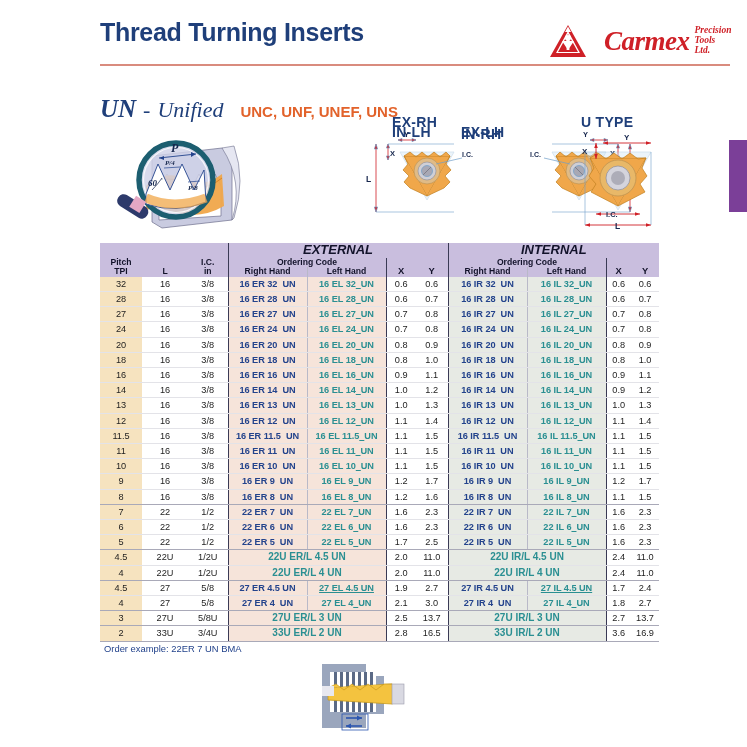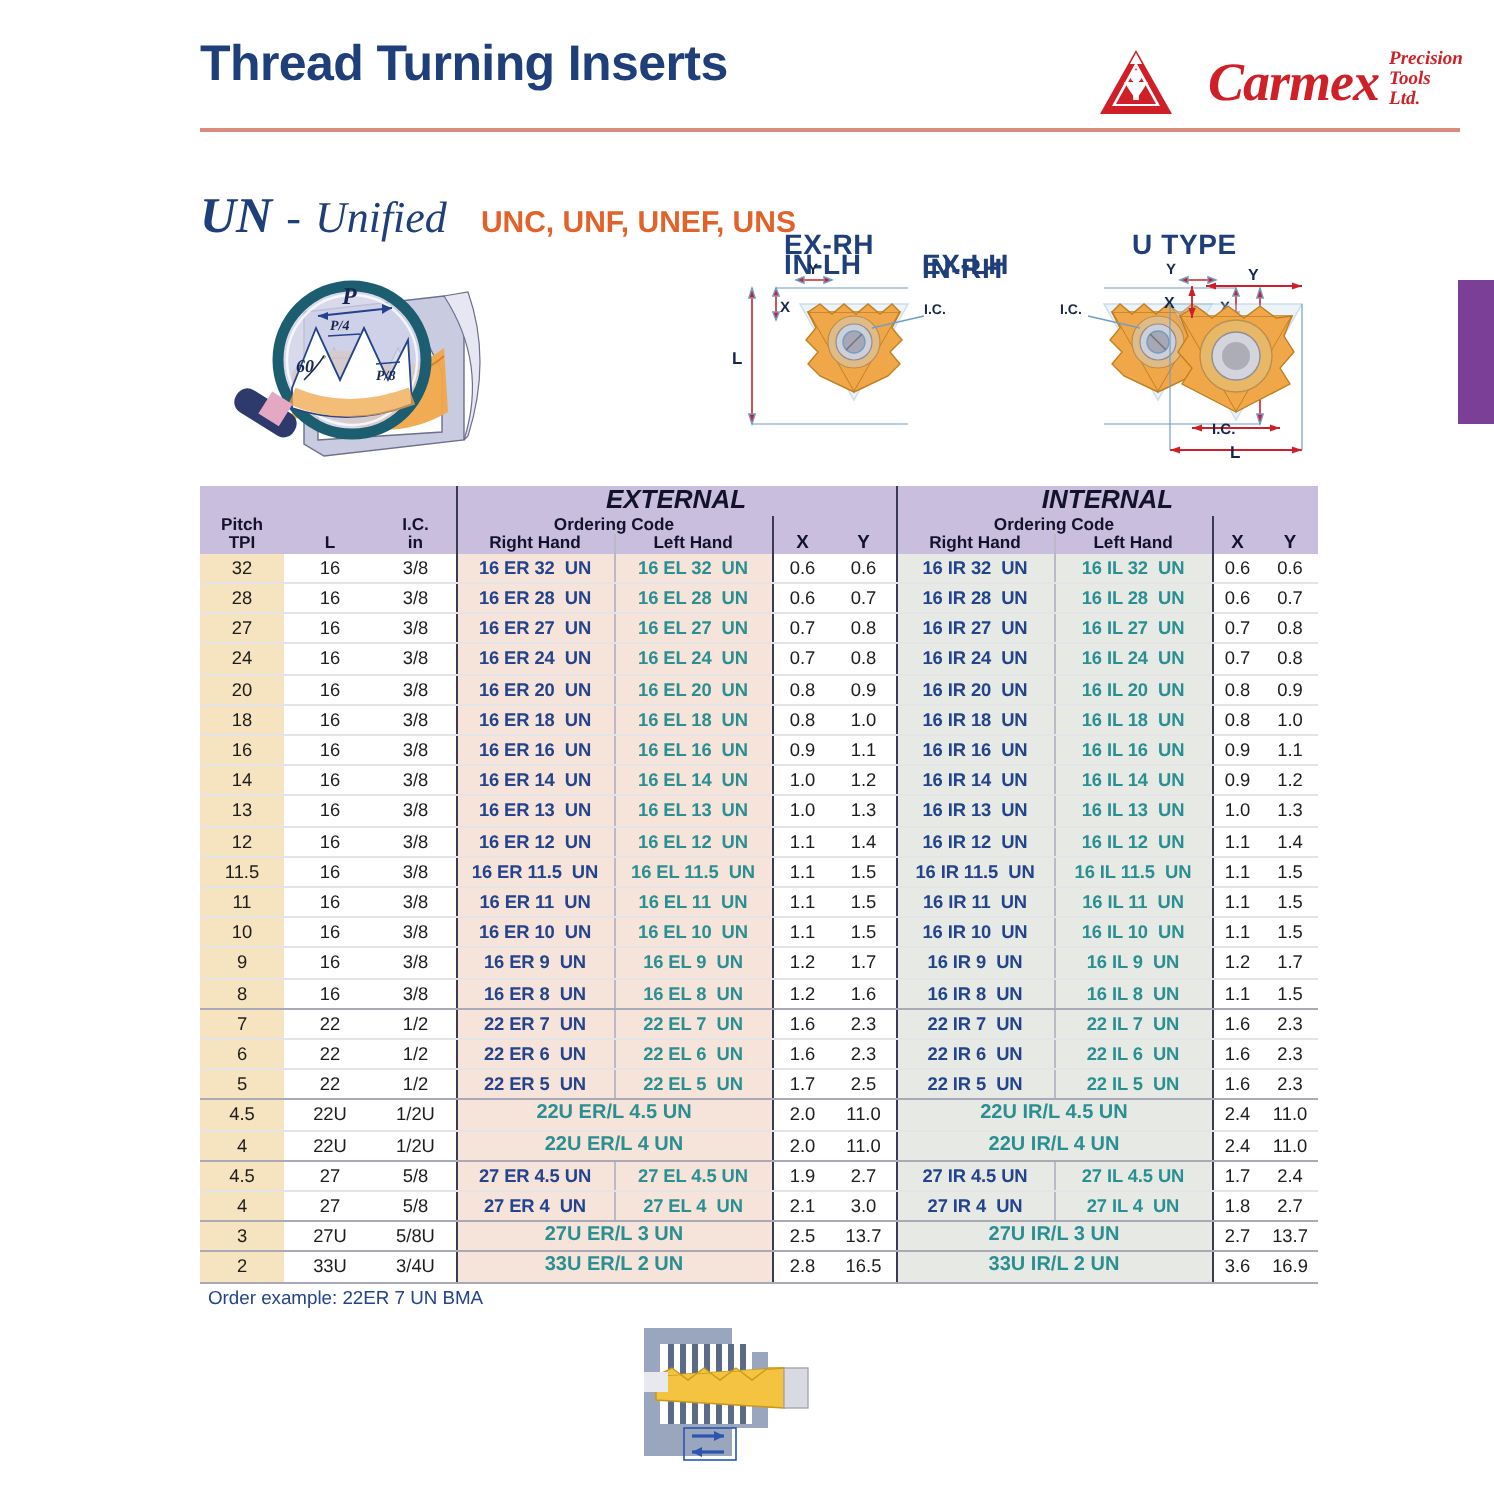--- a/index.html
+++ b/index.html
@@ -67,21 +67,21 @@
     border-bottom:1px solid #e3e3e8;white-space:nowrap;
     font-size:9.2px;
   }
   tbody tr.grp-end td{border-bottom:1px solid #a9a9b8;}
   tbody tr:last-child td{border-bottom:1px solid #a9a9b8;}
   td.pitch{background:#f6e3bf;font-weight:normal;}
   td.ext-cell{background:#f6e4da;}
   td.int-cell{background:#e7eae4;}
   td.code{font-weight:bold;font-size:9.2px;letter-spacing:-0.05px;}
   td.rh{color:#23438c;}
-  td.lh{color:#2a8f92;}
+  td.lh{color:#2a8f92;text-decoration:underline;}
   td.merged{font-weight:bold;color:#2a8f92;font-size:10px;}
   td.num{color:#1d1d1d;}
   .cw{display:inline-block;}
 
   #order-example{
     position:absolute;left:104px;top:643px;
     font-size:9.4px;color:#23438c;font-weight:normal;
   }
   #tool-illustration{position:absolute;left:300px;top:658px;width:120px;height:86px;}
 </style>
@@ -151,21 +151,21 @@
     <rect x="12" y="72" width="34" height="13" rx="6" transform="rotate(32 29 78)" fill="#2d3a6b"></rect>
     <rect x="28" y="70" width="12" height="13" transform="rotate(32 34 76)" fill="#e4a8c4"></rect>
   </svg>
 </div>
 
 <div id="insert-diagrams">
   <div class="diag-label" style="left:34px;top:0px;">EX-RH</div>
   <div class="diag-label" style="left:34px;top:10px;">IN-LH</div>
   <div class="diag-label" style="left:103px;top:12px;">IN-RH</div>
   <div class="diag-label" style="left:103px;top:10px;">EX-LH</div>
-  <div class="diag-label" style="left:208px;top:0px;">U  TYPE</div>
+  <div class="diag-label" style="left:223px;top:0px;">U  TYPE</div>
 
   <svg width="290" height="118" viewBox="0 0 290 118" style="position:absolute;left:0;top:12px;">
     <g stroke="#6f9ec9" stroke-width="0.7" fill="none" font-family="Liberation Sans, sans-serif" font-size="7">
 
       <g>
         <polygon points="42,26 96,26 69,74" fill="#c9e2f2" opacity="0.35" stroke="#6f9ec9"></polygon>
 
         <path d="M46,30 L92,30 L69,70 Z" fill="#f0a74a" stroke="#c07f20" stroke-width="0.8"></path>
         <path d="M46,30 L52,26 L58,31 L64,26 L70,31 L76,26 L82,31 L88,26 L92,30" fill="#f0a74a" stroke="#c07f20" stroke-width="0.7"></path>
         <path d="M92,30 L88,38 L93,44 L87,50 L92,56 L86,62 L69,70" fill="#f0a74a" stroke="#c07f20" stroke-width="0.7"></path>

